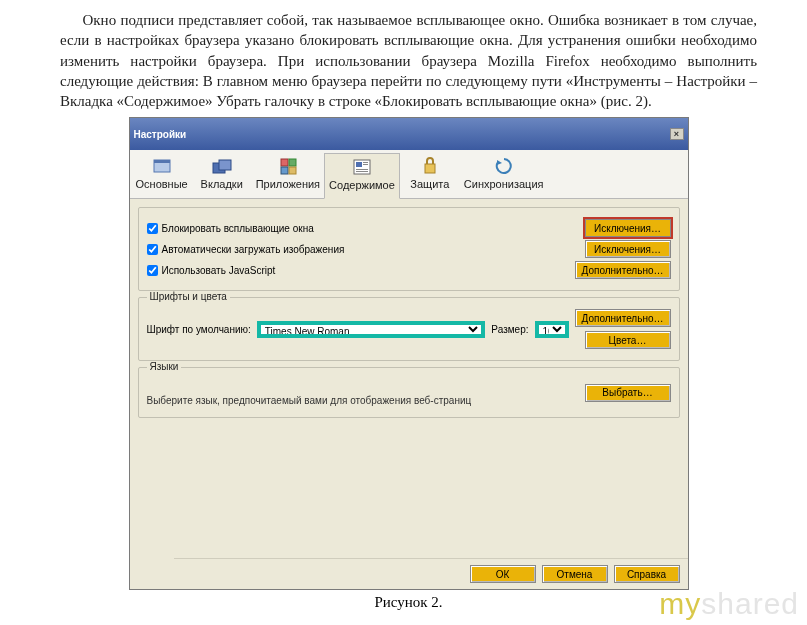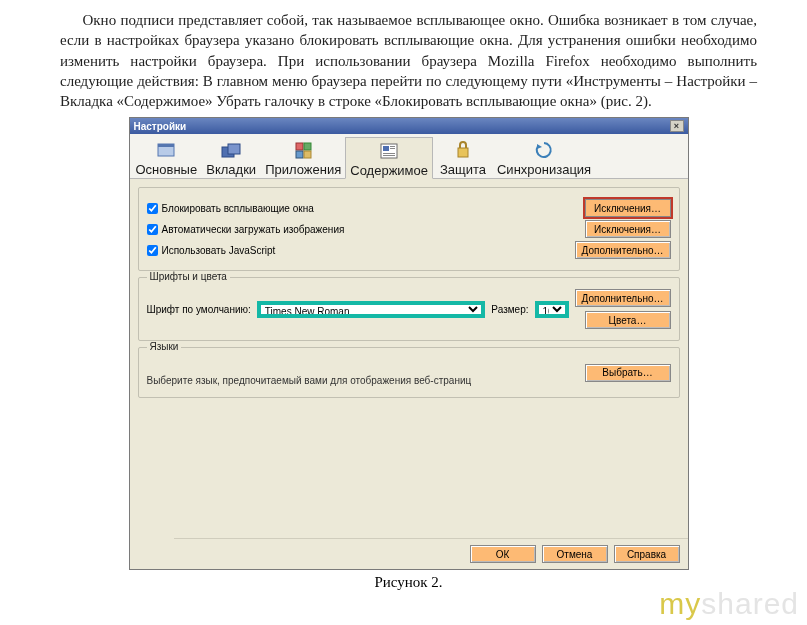--- a/index.html
+++ b/index.html
@@ -38,43 +38,43 @@
   }
   .titlebar {
     background: linear-gradient(#6a86c0,#3b5aa0);
     color: #fff;
     font-weight: bold;
     font-size: 10px;
     padding: 2px 4px;
     display: flex;
     align-items: center;
     justify-content: space-between;
-    height: 16px;
+    height: 32px;
   }
   .closebtn {
     width: 14px; height: 12px;
     background: #d6d3c6;
     border: 1px solid #888;
     display: flex; align-items: center; justify-content: center;
     font-size: 9px; font-weight: bold; color:#333;
     line-height: 1;
   }
   .tabstrip {
     background: #f4f3ee;
     padding: 3px 2px 0 2px;
     display: flex;
     gap: 0;
     border-bottom: 1px solid #b8b8b8;
   }
   .tab {
     display: flex;
     flex-direction: column;
     align-items: center;
-    padding: 2px 4px 0 4px;
-    font-size: 13px;
+    padding: 2px 4px 7px 4px;
+    font-size: 11px;
     color: #1a1a1a;
     cursor: default;
     min-width: 60px;
   }
   .tab.active {
     background: #ece9d8;
     border: 1px solid #b8b8b8;
     border-bottom: 1px solid #ece9d8;
     margin-bottom: -1px;
   }
@@ -104,21 +104,21 @@
   }
   .row { display:flex; align-items:center; justify-content:space-between; margin: 3px 0; }
   .chk { display:flex; align-items:flex-end; gap:4px; font-size:10px; }
   .chk input { width:11px; height:11px; }
   .btn {
     font-family: Tahoma, Arial, sans-serif;
     font-size: 10px;
     padding: 1px 6px;
     min-width: 86px;
     height: 18px;
-    background: #fdba74;
+    background: #eab308;
     border: 1px solid #888;
     box-shadow: inset 1px 1px 0 #fff, inset -1px -1px 0 #bbb;
     cursor: default;
     text-align: center;
   }
   .btn.highlight {
     box-shadow: 0 0 0 2px #c0392b;
   }
   .fontrow { display:flex; align-items:center; gap:6px; font-size:10px; }
   .fontrow select, .fontrow .sizesel {

